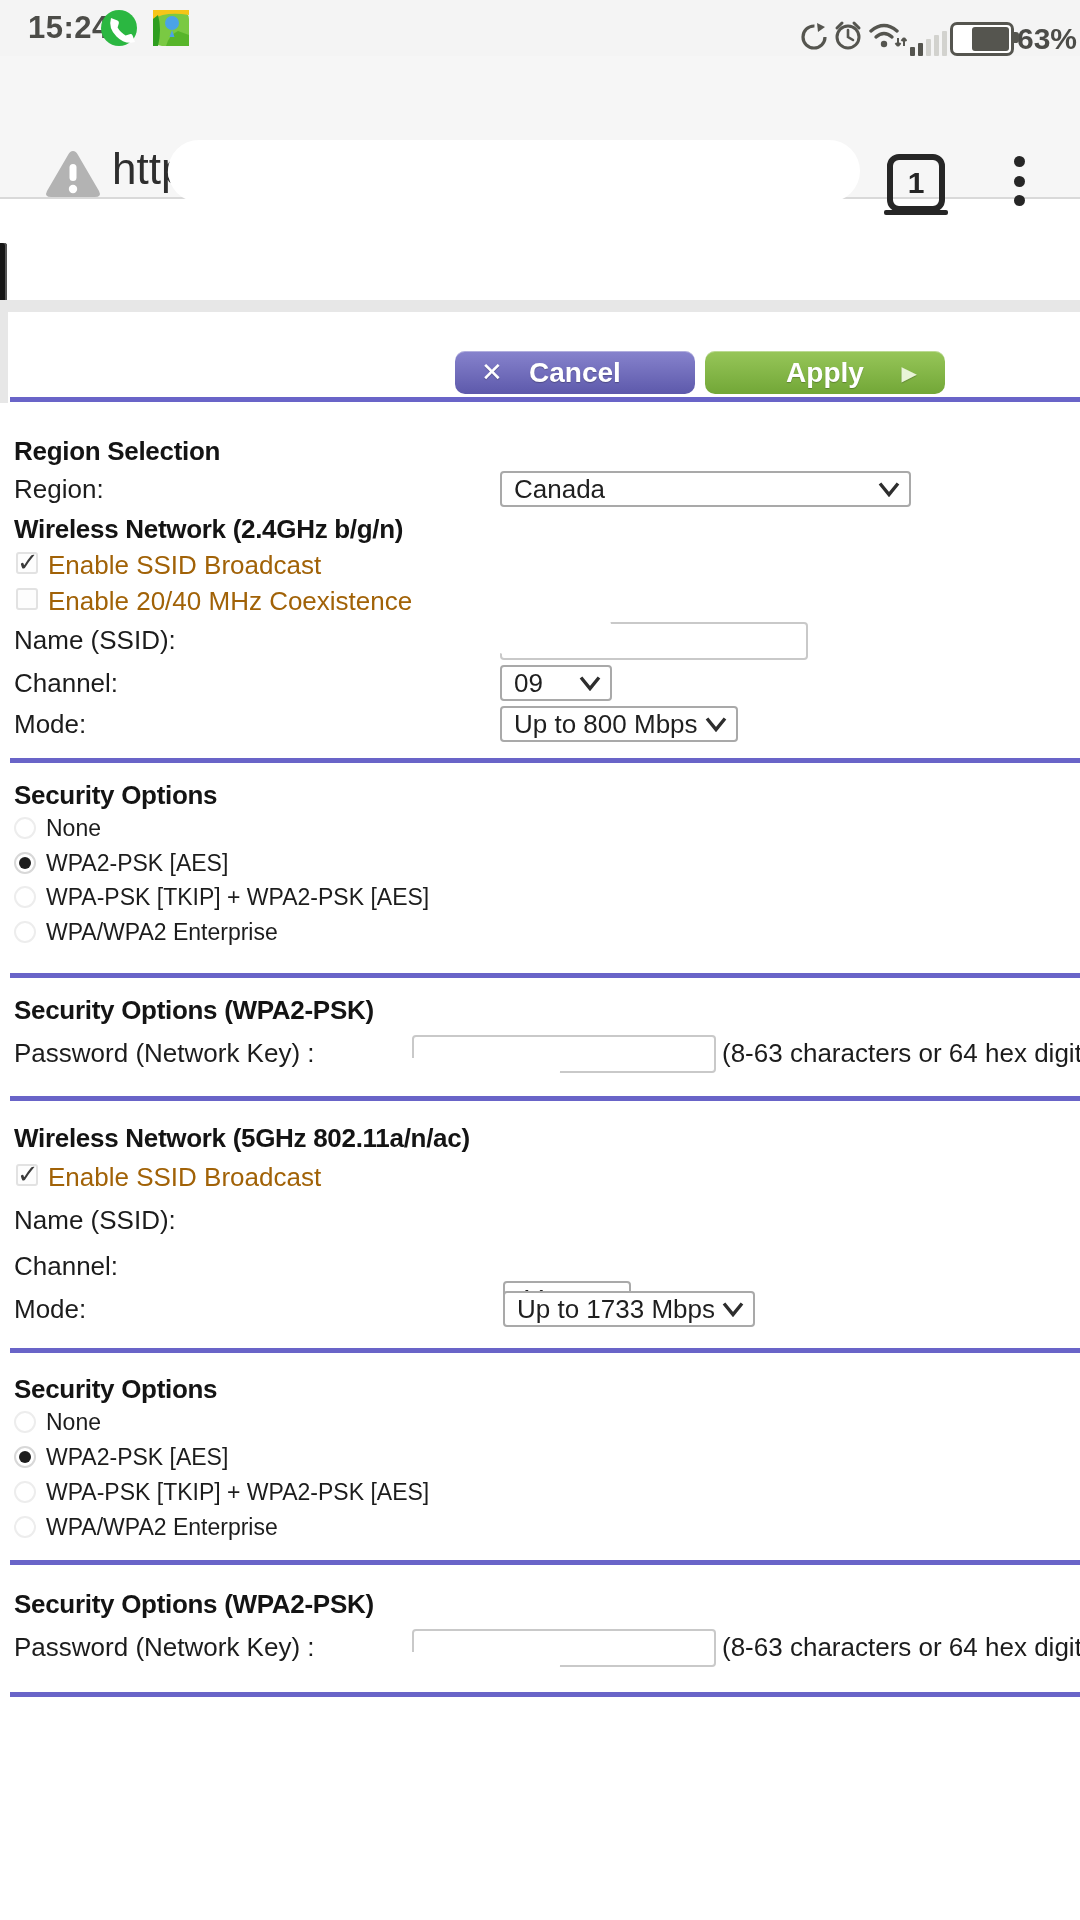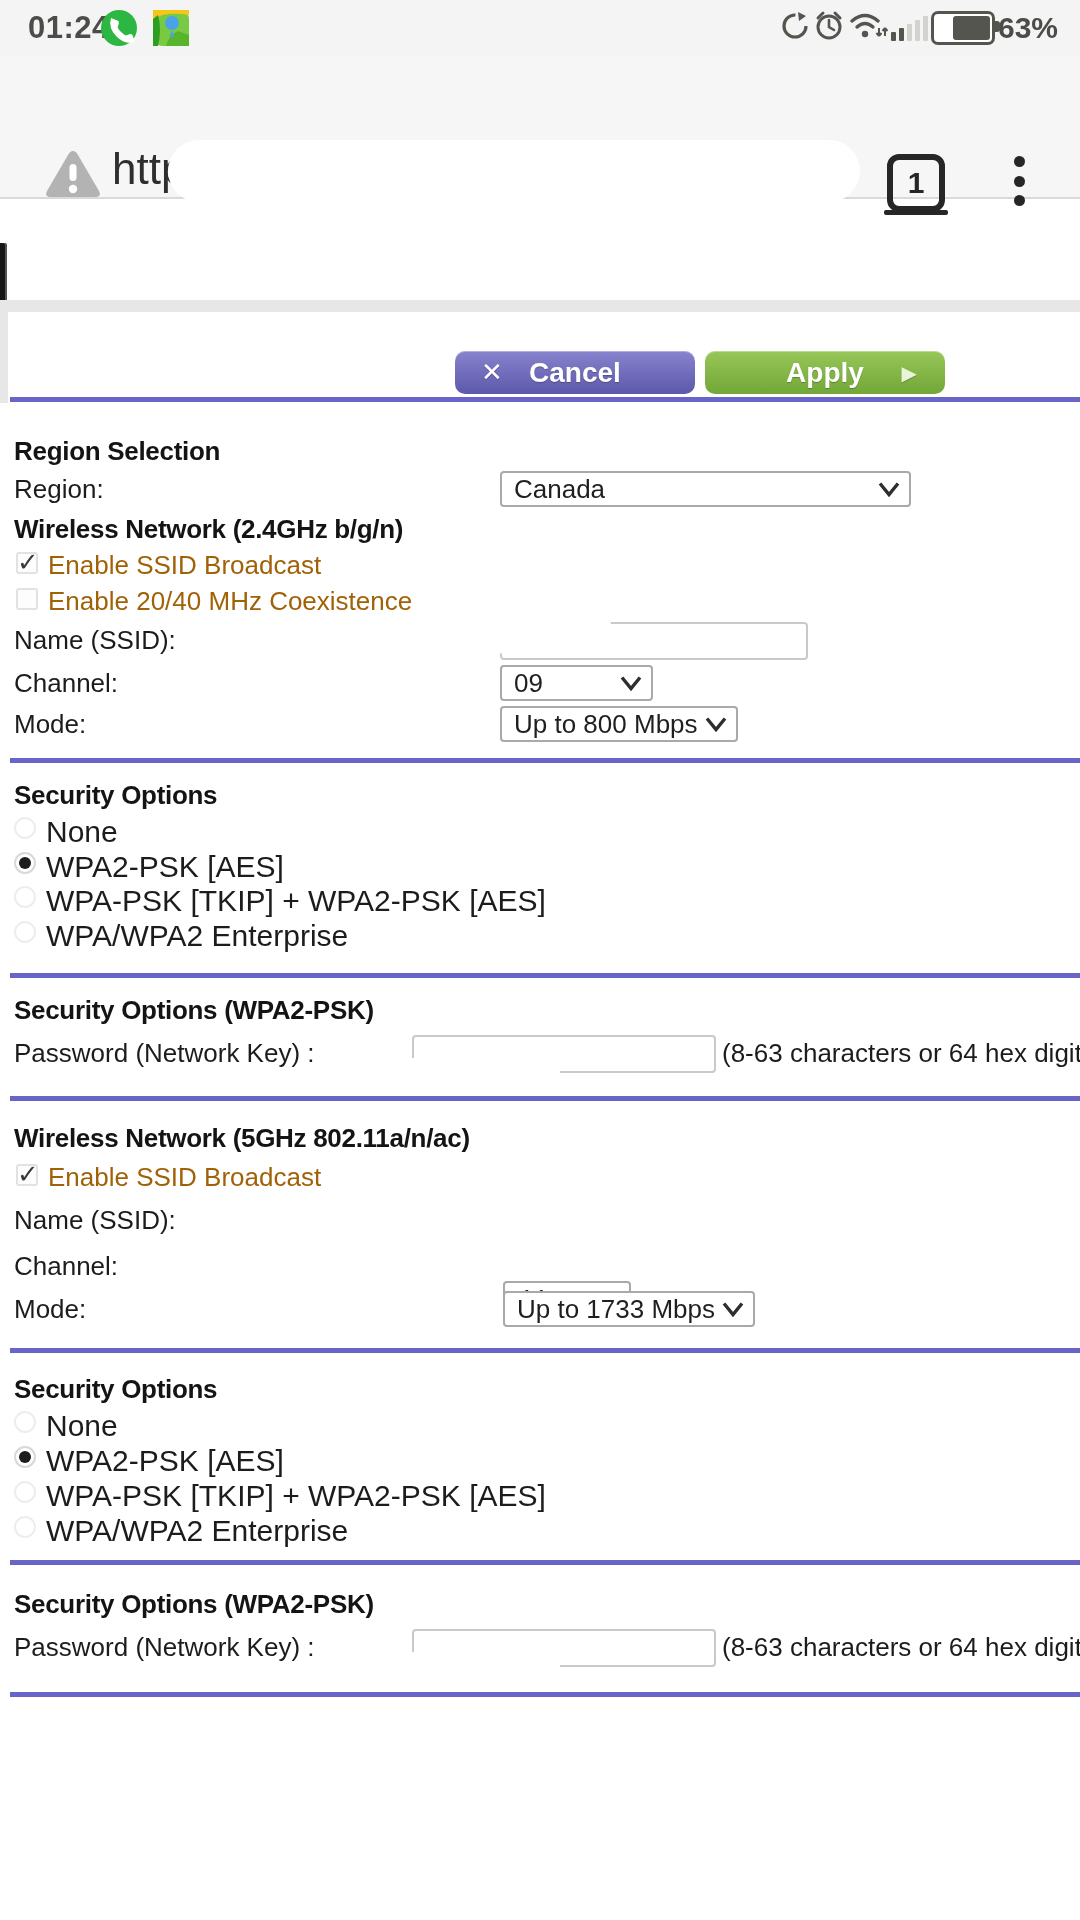--- a/index.html
+++ b/index.html
@@ -3,21 +3,21 @@
 <meta charset="utf-8">
 <style>
   html,body{margin:0;padding:0;}
   body{width:1080px;height:1920px;background:#ffffff;font-family:"Liberation Sans","DejaVu Sans",sans-serif;overflow:hidden;}
   #screen{position:relative;width:1080px;height:1920px;background:#ffffff;}
 
   
   .status-bar{position:absolute;left:0;top:0;width:1080px;height:56px;background:#f4f4f4;display:flex;align-items:center;}
   .sb-time{position:absolute;left:28px;top:10px;font-size:31px;font-weight:bold;color:#4c4c48;letter-spacing:0.5px;}
   .sb-app{position:absolute;top:9px;width:38px;height:38px;}
-  .sb-right{position:absolute;right:22px;top:0;height:56px;display:flex;align-items:center;gap:3px;}
+  .sb-right{position:absolute;right:3px;top:0;height:56px;display:flex;align-items:flex-end;gap:3px;}
   .sb-batt-pct{font-size:30px;font-weight:bold;color:#4c4c48;}
   .sig-bars{display:flex;align-items:flex-end;gap:3px;height:26px;}
   .sig-bars i{display:block;width:5px;border-radius:1px;}
   .battery{position:relative;width:58px;height:28px;border:3px solid #55554f;border-radius:7px;background:#fff;}
   .battery .fill{position:absolute;right:2px;top:2px;bottom:2px;width:63%;background:#55554f;border-radius:3px;}
   .battery .nub{position:absolute;right:-8px;top:7px;width:5px;height:11px;background:#55554f;border-radius:0 3px 3px 0;}
 
   
   .browser-bar{position:absolute;left:0;top:56px;width:1080px;height:141px;background:#f6f6f6;border-bottom:2px solid #d9d9d9;}
   .url-scheme{position:absolute;left:112px;top:88px;font-size:44px;color:#2e2e2e;}
@@ -51,29 +51,29 @@
   .inp{position:absolute;background:#fff;border:2px solid #c9c9c9;border-radius:4px;height:38px;box-sizing:border-box;font-size:26px;color:#1f1f1f;display:flex;align-items:center;}
   .censor{position:absolute;background:#ffffff;border-radius:20px;}
 
   .checkbox{position:absolute;left:16px;width:22px;height:22px;border:2px solid #e2e2e2;border-radius:3px;background:#fdfdfd;box-sizing:border-box;cursor:pointer;}
   .checkbox .cb-check{position:absolute;left:-1px;top:-7px;font-size:26px;font-weight:bold;color:#3a3a3a;}
   .cb-label{position:absolute;left:48px;font-size:26px;color:#a16207;white-space:nowrap;}
 
   .radio{position:absolute;left:14px;width:22px;height:22px;border:2px solid #ededed;border-radius:50%;background:#fff;box-sizing:border-box;cursor:pointer;}
   .radio.selected{border-color:#d8d8d8;}
   .radio.selected::after{content:"";position:absolute;left:3px;top:3px;width:12px;height:12px;border-radius:50%;background:#1d1d1d;}
-  .rad-label{position:absolute;left:46px;font-size:30px;color:#1c1c1c;white-space:nowrap;}
+  .rad-label{position:absolute;left:46px;font-size:23px;color:#1c1c1c;white-space:nowrap;}
 </style>
 </head>
 <body>
 
 <div id="screen">
 
   <div class="status-bar">
-    <span class="sb-time">01:24</span>
+    <span class="sb-time">15:24</span>
 
     <span class="sb-app" style="left:100px;">
       <svg width="38" height="38" viewBox="0 0 38 38">
         <circle cx="19" cy="19" r="18" fill="#2bb741"></circle>
         <path d="M11 9 q-3 10 5.5 18.5 q8.5 8.5 18.5 5.5 l-2.4-6.4 q-0.8-2-3-1.3 l-4 1.2 q-6-4-8-8 l1.2-4 q0.7-2.2-1.3-3 z" fill="#ffffff"></path>
       </svg>
     </span>
 
     <span class="sb-app" style="left:152px;">
       <svg width="38" height="38" viewBox="0 0 38 38">
@@ -181,21 +181,21 @@
   <span class="checkbox" style="top:588px;"></span>
   <span class="cb-label" style="top:586px;">Enable 20/40 MHz Coexistence</span>
 
   <div class="flabel" style="top:625px;">Name (SSID):</div>
   <div class="inp" style="left:500px;top:622px;width:308px;padding-left:12px;">
     <span></span>
   </div>
   <span class="censor" style="left:486px;top:610px;width:126px;height:44px;"></span>
 
   <div class="flabel" style="top:668px;">Channel:</div>
-  <div class="sel" style="left:500px;top:665px;width:153px;align-items:flex-end;">
+  <div class="sel" style="left:500px;top:665px;width:112px;align-items:flex-end;">
     <span>09</span>
     <span class="chev">
       <svg width="24" height="16" viewBox="0 0 24 16">
           <polyline points="3,2 12,13 21,2" fill="none" stroke="#2e2e2e" stroke-width="3.4"></polyline>
         </svg>
     </span>
   </div>
 
   <div class="flabel" style="top:709px;">Mode:</div>
   <div class="sel" style="left:500px;top:706px;width:238px;">

